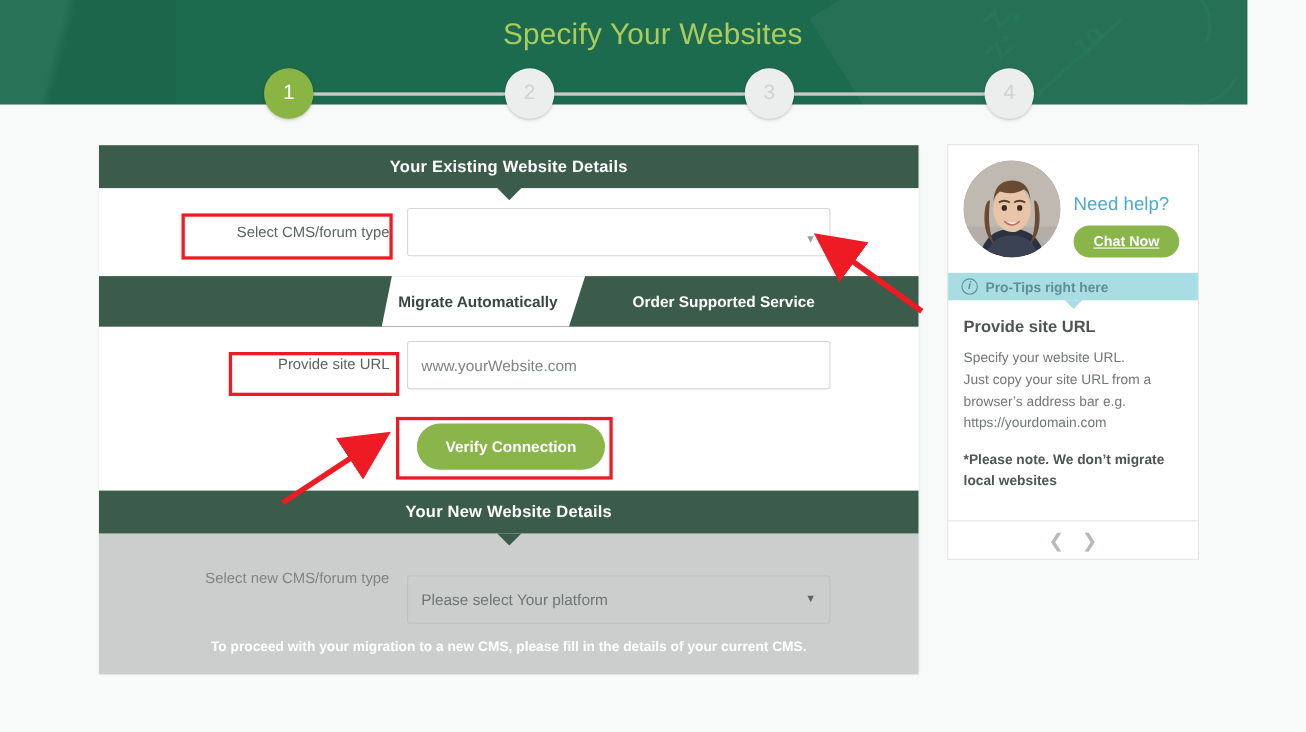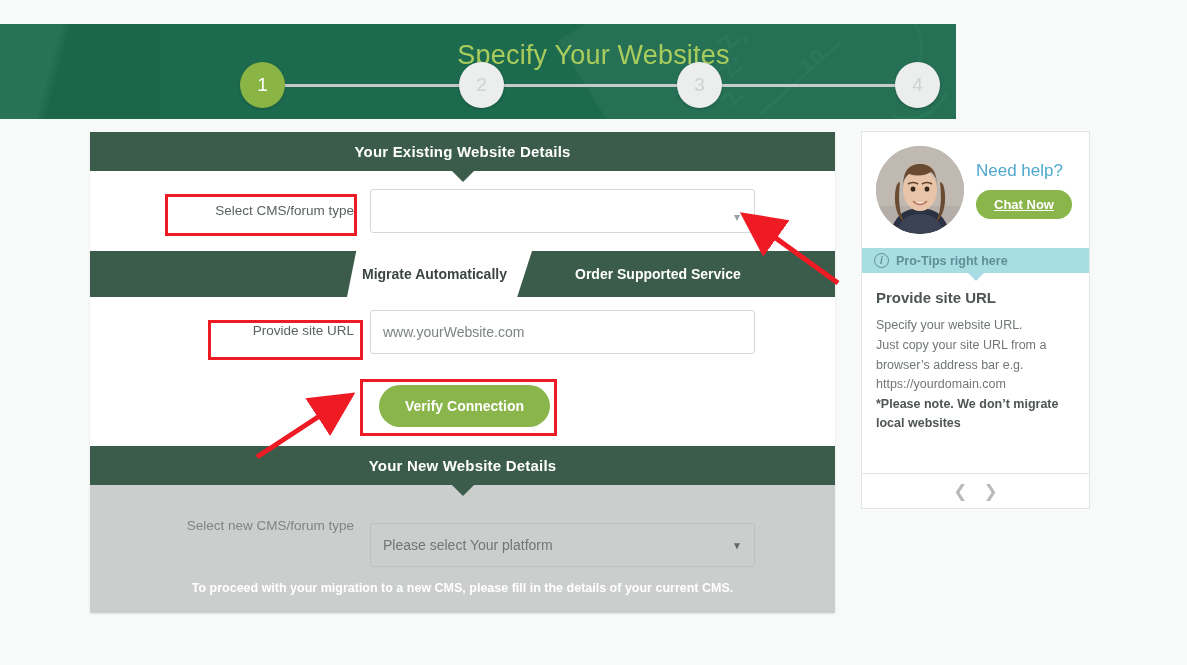--- a/index.html
+++ b/index.html
@@ -6,24 +6,23 @@
   html, body {
     width: 1187px; height: 665px;
     font-family: "Liberation Sans", sans-serif;
     background: #f8f9f9;
     overflow: hidden;
   }
   #root { position: relative; width: 1187px; height: 665px; }
 
   
   .banner {
-    position: absolute; left: 0; top: 0; width: 956px; height: 95px;
+    position: absolute; left: 0; top: 0; width: 1134px; height: 95px;
     background: #1d6b4f;
     overflow: hidden;
-    margin-top: 24px;
   }
   .banner-diag-left {
     position: absolute; left: -60px; top: -40px; width: 220px; height: 200px;
     background: linear-gradient(105deg, rgba(255,255,255,.05) 0%, rgba(255,255,255,.05) 48%, rgba(0,0,0,.04) 52%, rgba(0,0,0,.04) 100%);
     transform: rotate(0deg);
   }
   .banner-diag-right {
     position: absolute; right: -80px; top: -120px; width: 420px; height: 340px;
     background: rgba(255,255,255,.045);
     transform: rotate(-32deg);
@@ -158,21 +157,21 @@
     text-align: center; color: #ffffff;
     font-size: 12.5px; font-weight: bold;
     padding: 14px 0 18px;
   }
 
   
   .sidebar {
     position: absolute; left: 861px; top: 131px; width: 229px;
     background: #ffffff; border: 1px solid #e3e5e4;
   }
-  .help-card { display: flex; align-items: center; padding: 14px 12px 14px 14px; }
+  .help-card { display: flex; align-items: flex-end; padding: 14px 12px 14px 14px; }
   .avatar {
     width: 88px; height: 88px; border-radius: 50%;
     overflow: hidden; flex: 0 0 88px;
     background: #b9b3ad;
     position: relative;
   }
   .help-right { flex: 1; padding-left: 12px; }
   .need-help { color: #4fa8cd; font-size: 17px; margin-bottom: 9px; }
   .chat-btn {
     display: inline-flex; align-items: center; justify-content: center;
@@ -198,21 +197,21 @@
   .info-circle {
     width: 15px; height: 15px; border-radius: 50%;
     border: 1.3px solid #5e8e96;
     display: inline-flex; align-items: center; justify-content: center;
     font-size: 10px; font-style: italic; font-weight: bold;
     margin-right: 7px; line-height: 1;
   }
   .tips-body { padding: 16px 14px 10px; min-height: 200px; }
   .tips-title { font-size: 15px; font-weight: bold; color: #4e5553; margin-bottom: 10px; }
   .tips-text { font-size: 12.5px; color: #707774; line-height: 1.58; }
-  .tips-note { font-size: 12.5px; color: #4e5553; font-weight: bold; line-height: 1.5; }
+  .tips-note { font-size: 12.5px; color: #4e5553; font-weight: bold; line-height: 1.5; margin-top: 14px; }
   .tips-nav {
     border-top: 1px solid #e3e5e4;
     height: 35px; display: flex; align-items: center; justify-content: center; gap: 16px;
   }
   .nav-chev { color: #b6bab8; font-size: 17px; cursor: pointer; line-height: 1; }
 
   
   .anno-box {
     position: absolute; border: 3px solid #ee1b24;
     pointer-events: none;

